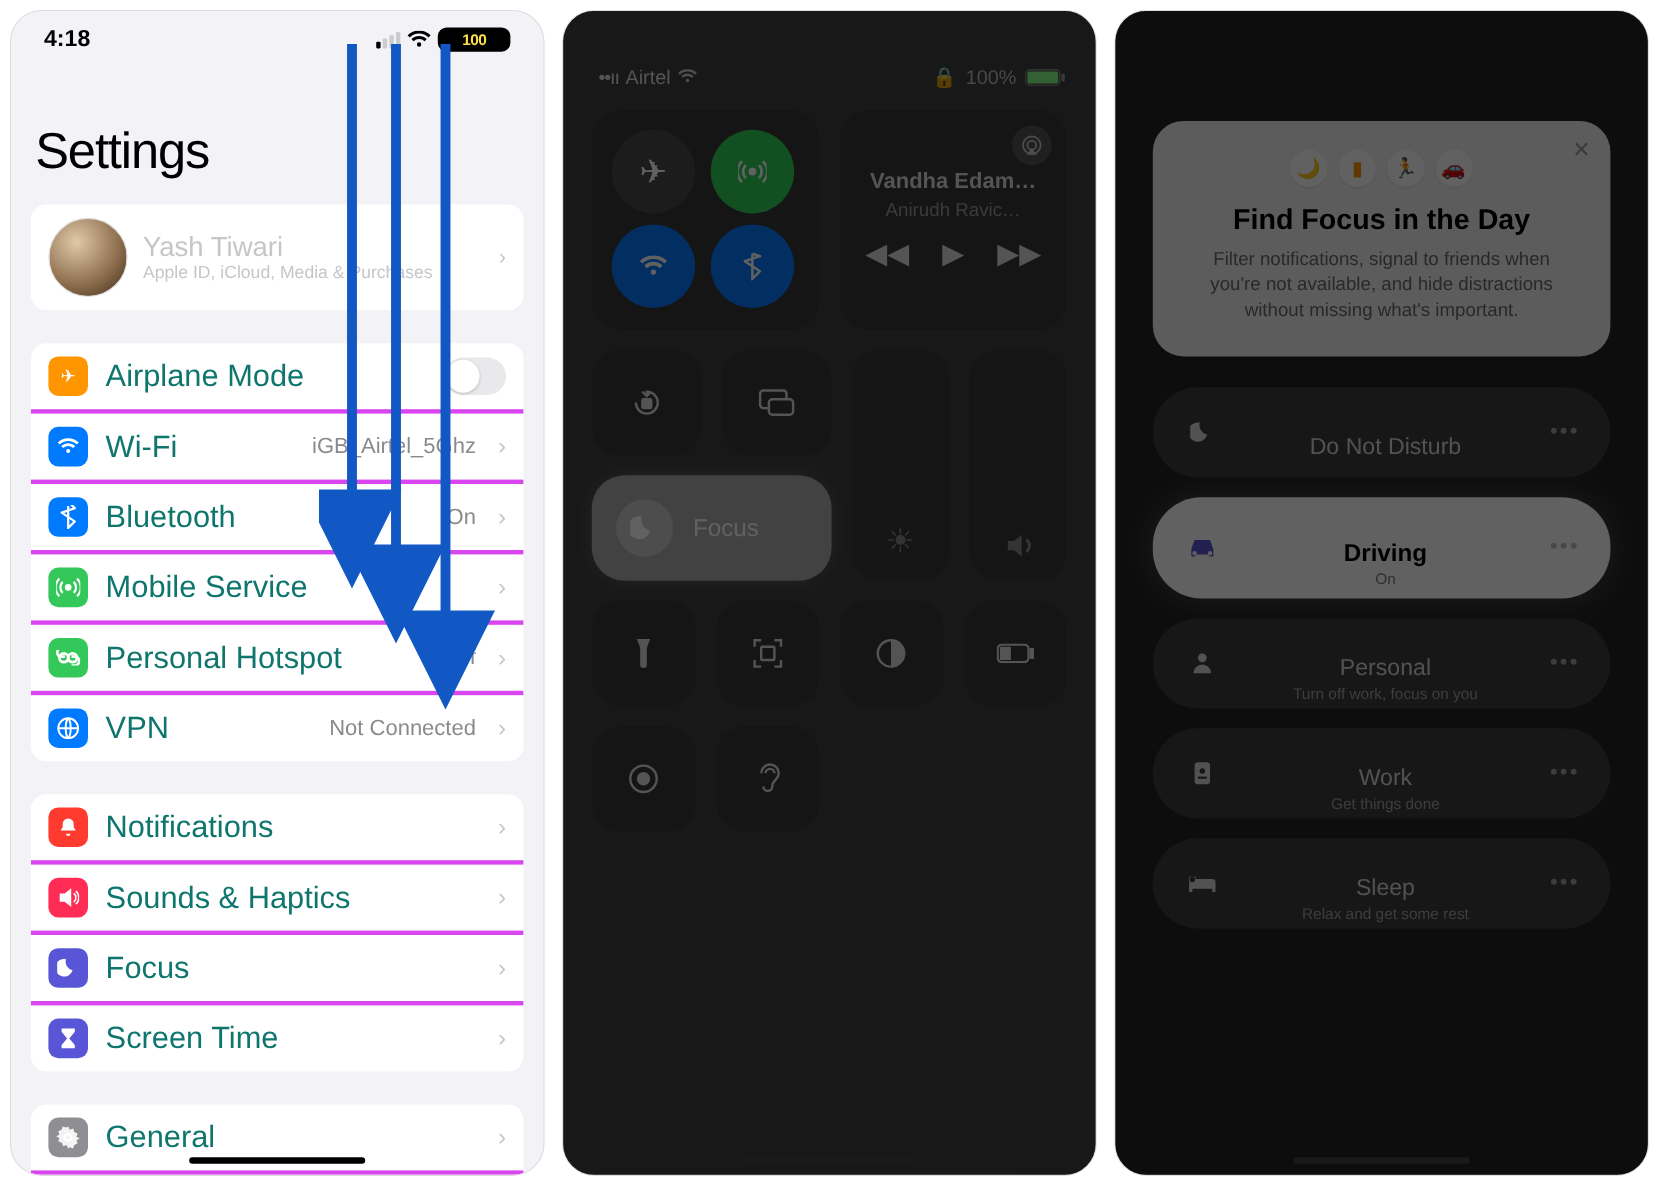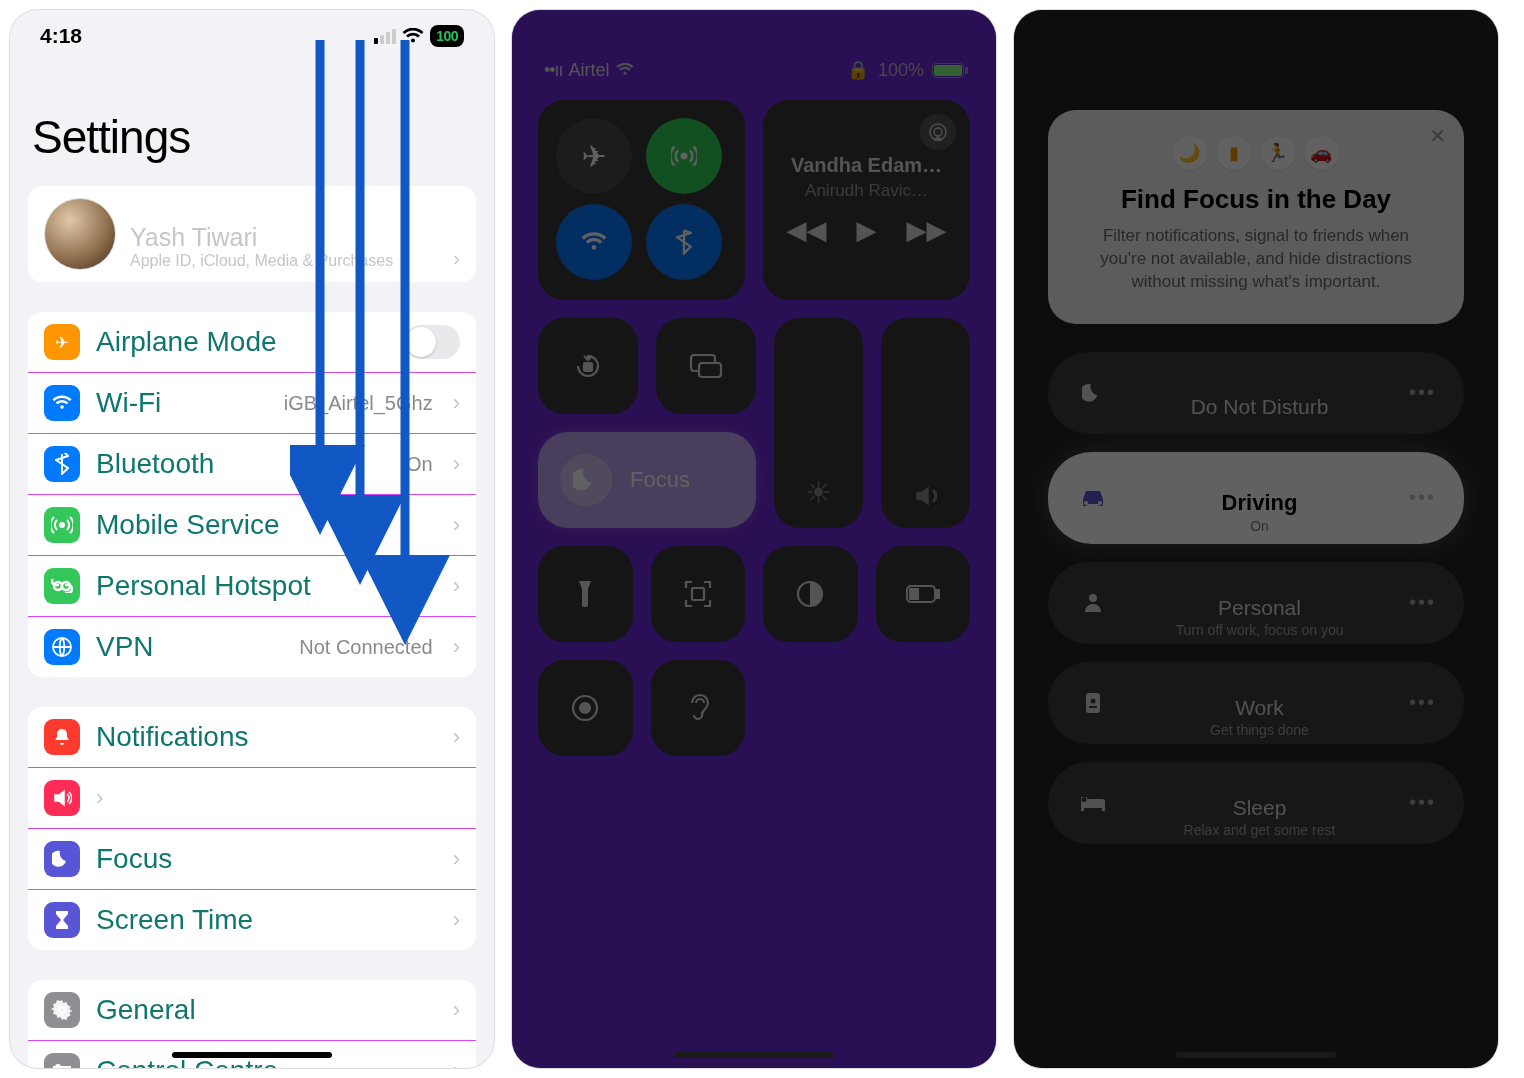--- a/index.html
+++ b/index.html
@@ -29,35 +29,35 @@
   }
   .status-right { display: flex; align-items: center; gap: 6px; }
   .signal-bars { display: flex; align-items: flex-end; gap: 2px; }
   .signal-bars span { width: 4px; background: #ccc; border-radius: 1px; }
   .signal-bars span:nth-child(1){height:6px;background:#000;}
   .signal-bars span:nth-child(2){height:9px;}
   .signal-bars span:nth-child(3){height:12px;}
   .signal-bars span:nth-child(4){height:15px;}
   .wifi-icon svg { display:block; }
   .battery-pill {
-    background:#000; color:#22c55e; font-size:14px; font-weight:700;
-    padding: 3px 6px; border-radius: 8px; letter-spacing: -0.5px;
+    background:#000; color:#fde047; font-size:14px; font-weight:700;
+    padding: 3px 22px; border-radius: 8px; letter-spacing: -0.5px;
   }
   .settings-title { font-size: 46px; font-weight: 400; padding: 48px 22px 22px; letter-spacing: -1px; }
   .card {
     background: #fff; margin: 0 18px 30px; border-radius: 14px; overflow: hidden;
   }
-  .profile-row { display:flex; align-items:flex-end; padding:12px 16px; gap:14px; position: relative;}
+  .profile-row { display:flex; align-items:center; padding:12px 16px; gap:14px; position: relative;}
   .avatar { width:72px; height:72px; border-radius:50%; background: radial-gradient(circle at 35% 30%, #e0c9a8, #8b6b4a 60%, #3a2a1a); flex-shrink:0; border:1px solid #ddd;}
   .profile-text .name { font-size: 25px; color:#c6c6c8; font-weight:400;}
   .profile-text .sub { font-size: 16px; color:#c6c6c8; }
   .chev { position:absolute; right:16px; color:#c6c6c8; font-size:20px;}
   .row {
     display:flex; align-items:center; padding:12px 16px; gap:16px; min-height:56px;
-    border-top:1px solid #d946ef; position: relative;
+    border-top:4px solid #d946ef; position: relative;
   }
   .row:first-child { border-top:none; }
   .row-icon {
     width:36px; height:36px; border-radius:9px; display:flex; align-items:center; justify-content:center;
     color:#fff; flex-shrink:0;
   }
   .row-label { font-size: 28px; flex:1; color:#0f766e;}
   .row-value { font-size: 20px; color:#8a8a8e; margin-right:4px;}
   .row-chev { color:#c6c6c8; font-size:22px; font-weight:300;}
   .toggle {
@@ -65,21 +65,21 @@
   }
   .toggle::after{ content:""; position:absolute; width:30px; height:30px; background:#fff; border-radius:50%; top:2px; left:2px; box-shadow:0 1px 3px rgba(0,0,0,.2);}
   
   .ic-orange{background:#ff9500;} .ic-blue{background:#007aff;} .ic-green{background:#34c759;}
   .ic-red{background:#ff3b30;} .ic-pink{background:#ff2d55;} .ic-indigo{background:#5856d6;}
   .ic-gray{background:#8e8e93;}
   .arrows-overlay { position:absolute; top:30px; left:280px; width:180px; height:640px; pointer-events:none;}
   .home-indicator{ position:absolute; bottom:10px; left:50%; transform:translateX(-50%); width:160px; height:6px; background:#000; border-radius:3px;}
   .home-indicator.dark{ background:#444;}
   
-  .phone.dark { background: #6d28d9; }
+  .phone.dark { background: #404040; }
   .dim-overlay { position:absolute; inset:0; background:rgba(0,0,0,0.62); pointer-events:none; z-index:5;}
   .cc-body { position: relative; padding: 30px 26px 0; z-index:2;}
   .cc-status { display:flex; justify-content:space-between; align-items:center; color:#ddd; font-size:18px; height:60px; padding:0 6px;}
   .cc-status-left{ display:flex; align-items:center; gap:6px;}
   .cc-status-left .dots{ letter-spacing:-1px;}
   .cc-status-right{ display:flex; align-items:center; gap:8px; font-size:18px; color:#bbb;}
   .cc-bat{ width:32px; height:15px; border:1.5px solid #999; border-radius:4px; position:relative;}
   .cc-bat::after{content:"";position:absolute;right:-5px;top:3px;width:3px;height:7px;background:#999;border-radius:1px;}
   .cc-bat::before{content:"";position:absolute;left:1px;top:1px;bottom:1px;width:92%;background:#8f8;border-radius:2px;}
   .cc-grid{ display:grid; grid-template-columns: 1fr 1fr; gap:18px; }
@@ -242,20 +242,21 @@
       <div class="row-label">Notifications</div>
       <span class="row-chev">›</span>
     </div>
     <div class="row">
       <div class="row-icon ic-pink">
           <svg width="20" height="20" viewBox="0 0 20 20" fill="#fff">
             <path d="M3 7v6h4l5 4V3L7 7zM15 6a5 5 0 010 8M17 4a8 8 0 010 12" stroke="#fff" stroke-width="1.5" fill="none"></path>
             <path d="M3 7v6h4l5 4V3L7 7z" fill="#fff"></path>
           </svg>
         </div>
+      <div class="row-label">Sounds &amp; Haptics</div>
       <span class="row-chev">›</span>
     </div>
     <div class="row">
       <div class="row-icon ic-indigo">
           <svg width="20" height="20" viewBox="0 0 20 20" fill="#fff">
             <path d="M14 12A8 8 0 018 2a8 8 0 106 10z"></path>
           </svg>
         </div>
       <div class="row-label">Focus</div>
       <span class="row-chev">›</span>

